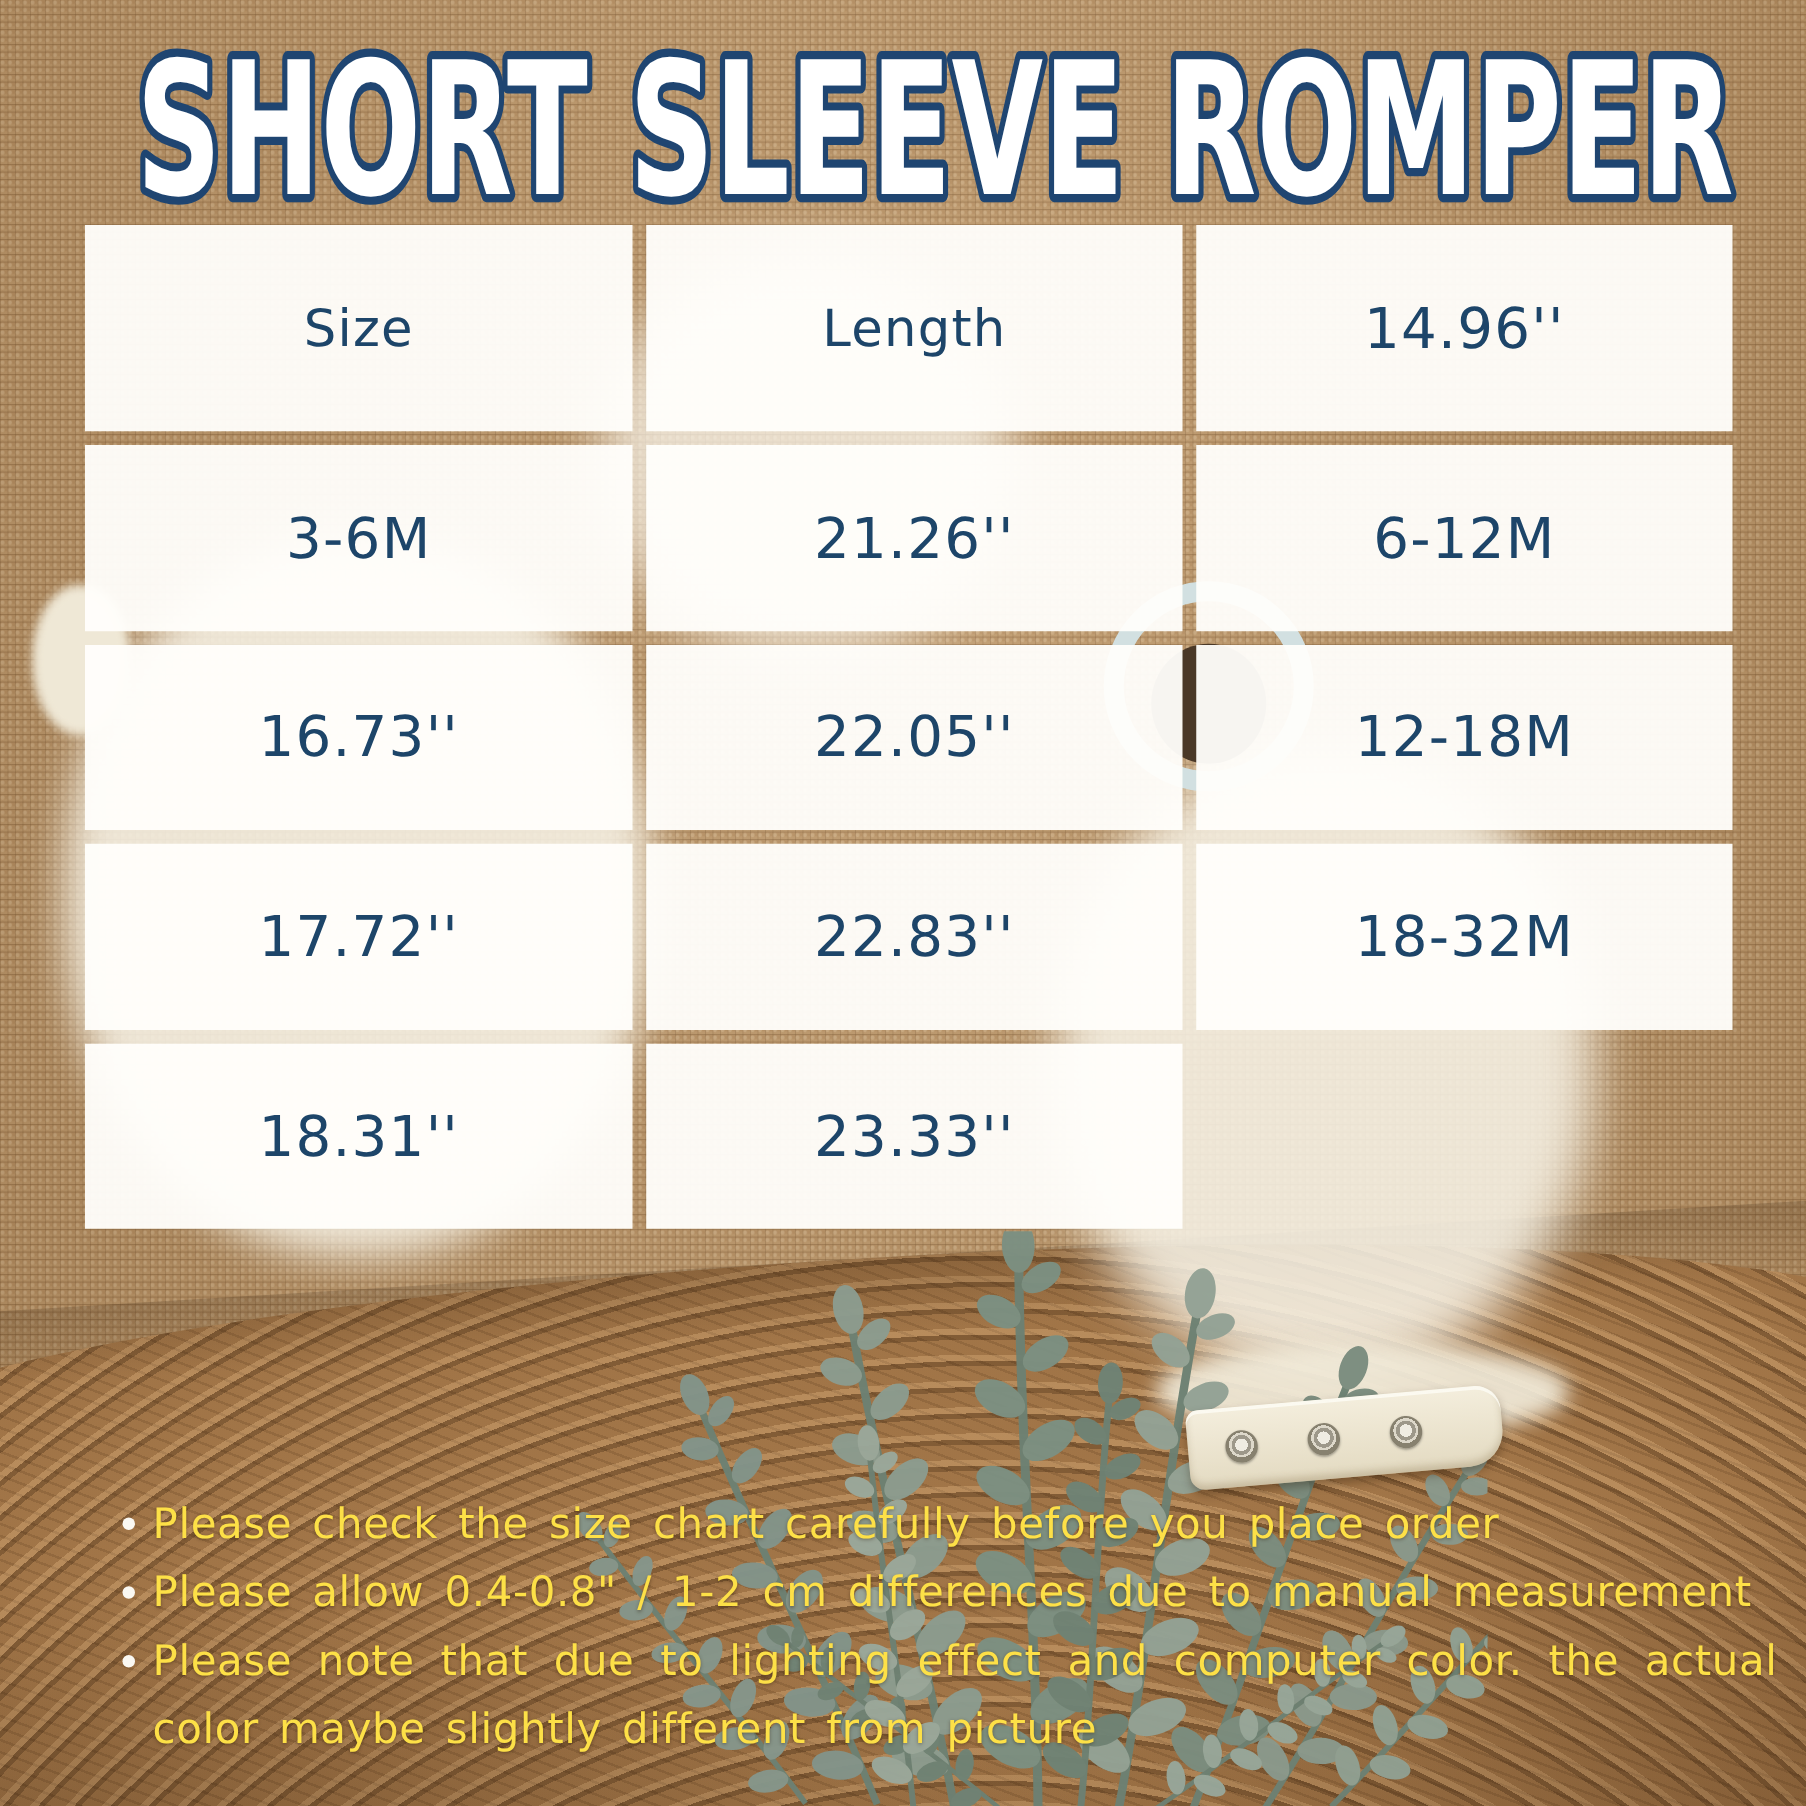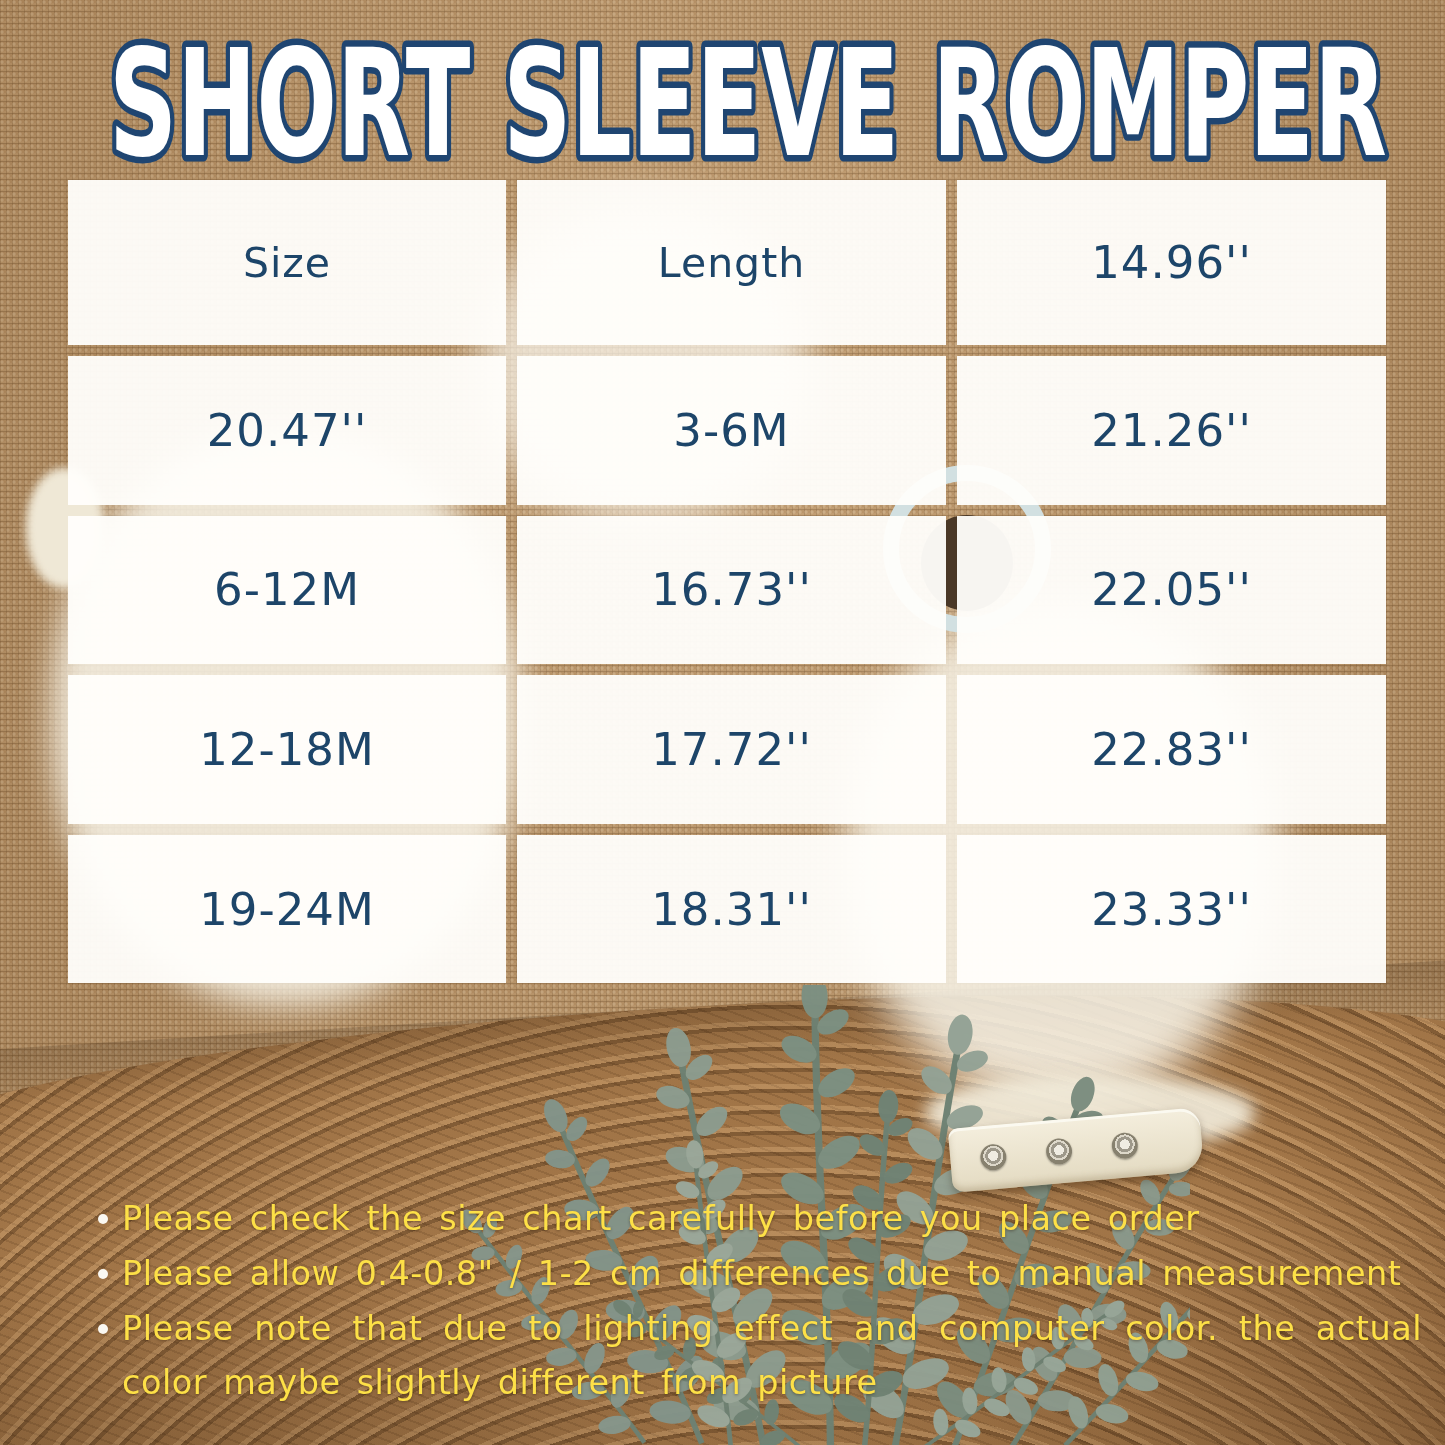--- a/index.html
+++ b/index.html
@@ -151,34 +151,33 @@
     <span class="snap s1"></span>
     <span class="snap s2"></span>
     <span class="snap s3"></span>
   </div>
 
   <div class="size-table">
     <div class="cell head">Size</div>
     <div class="cell head">Length</div>
 
     <div class="cell">14.96''</div>
-    <div class="cell">20.47''</div>
 
     <div class="cell">3-6M</div>
     <div class="cell">21.26''</div>
 
     <div class="cell">6-12M</div>
     <div class="cell">16.73''</div>
     <div class="cell">22.05''</div>
 
     <div class="cell">12-18M</div>
     <div class="cell">17.72''</div>
     <div class="cell">22.83''</div>
 
-    <div class="cell">19-24M</div>
+    <div class="cell">18-32M</div>
     <div class="cell">18.31''</div>
     <div class="cell">23.33''</div>
   </div>
 
   <div class="title-wrap">
     <svg width="1445" height="165" viewBox="0 0 1445 165">
       <text x="722" y="133" text-anchor="middle" font-family="DejaVu Sans, sans-serif" font-weight="bold" font-size="148" textLength="1278" lengthAdjust="spacingAndGlyphs" fill="#ffffff" stroke="#1f4571" stroke-width="13" paint-order="stroke" stroke-linejoin="round">SHORT SLEEVE ROMPER</text>
     </svg>
   </div>
 

